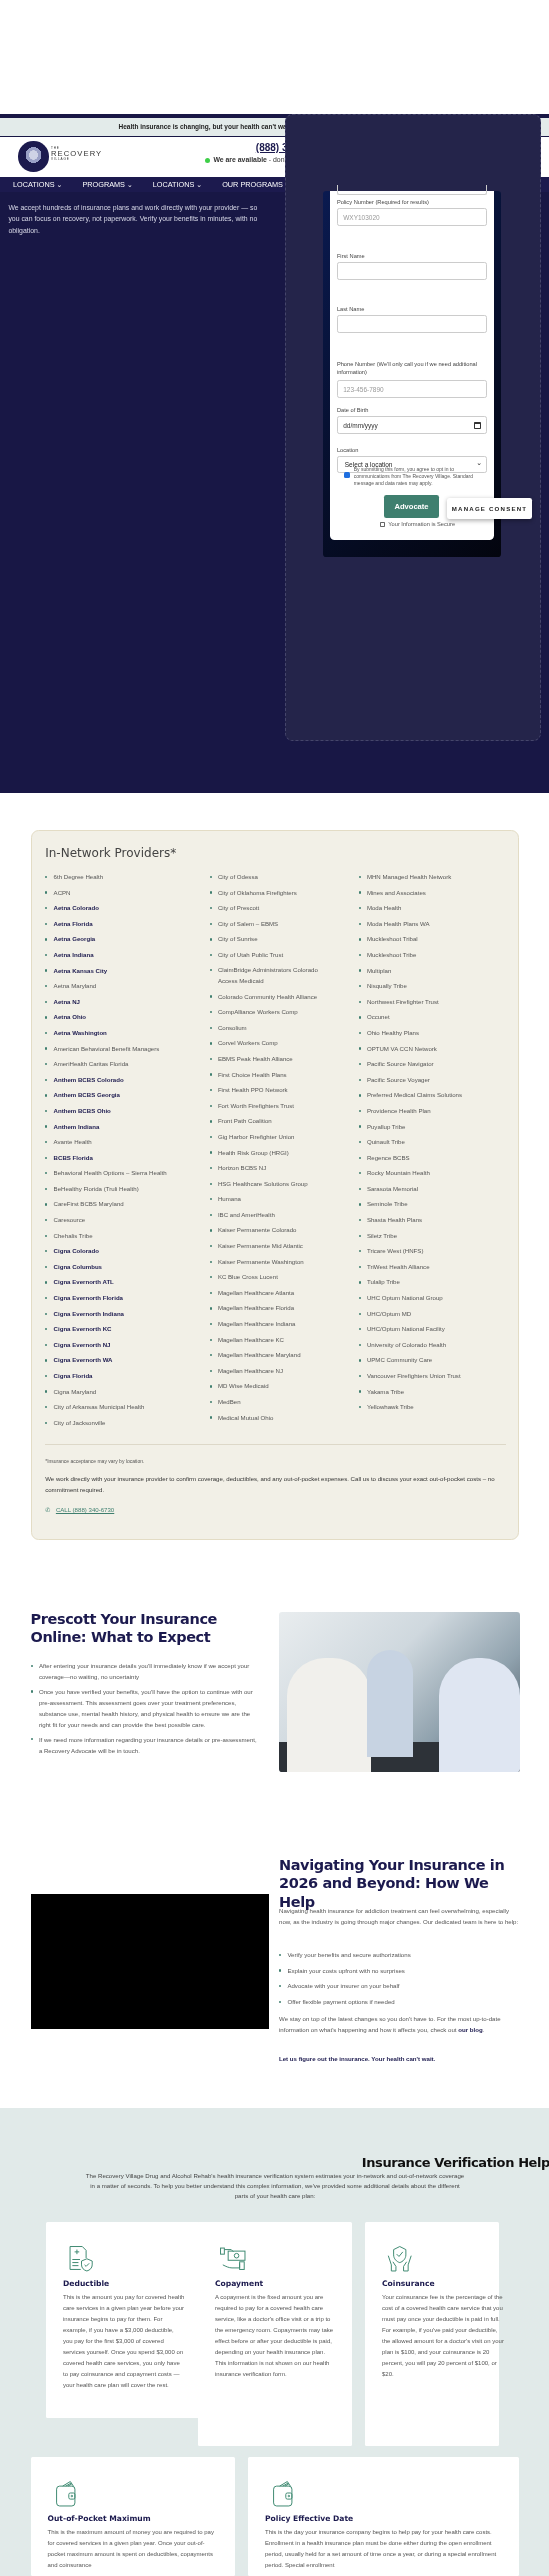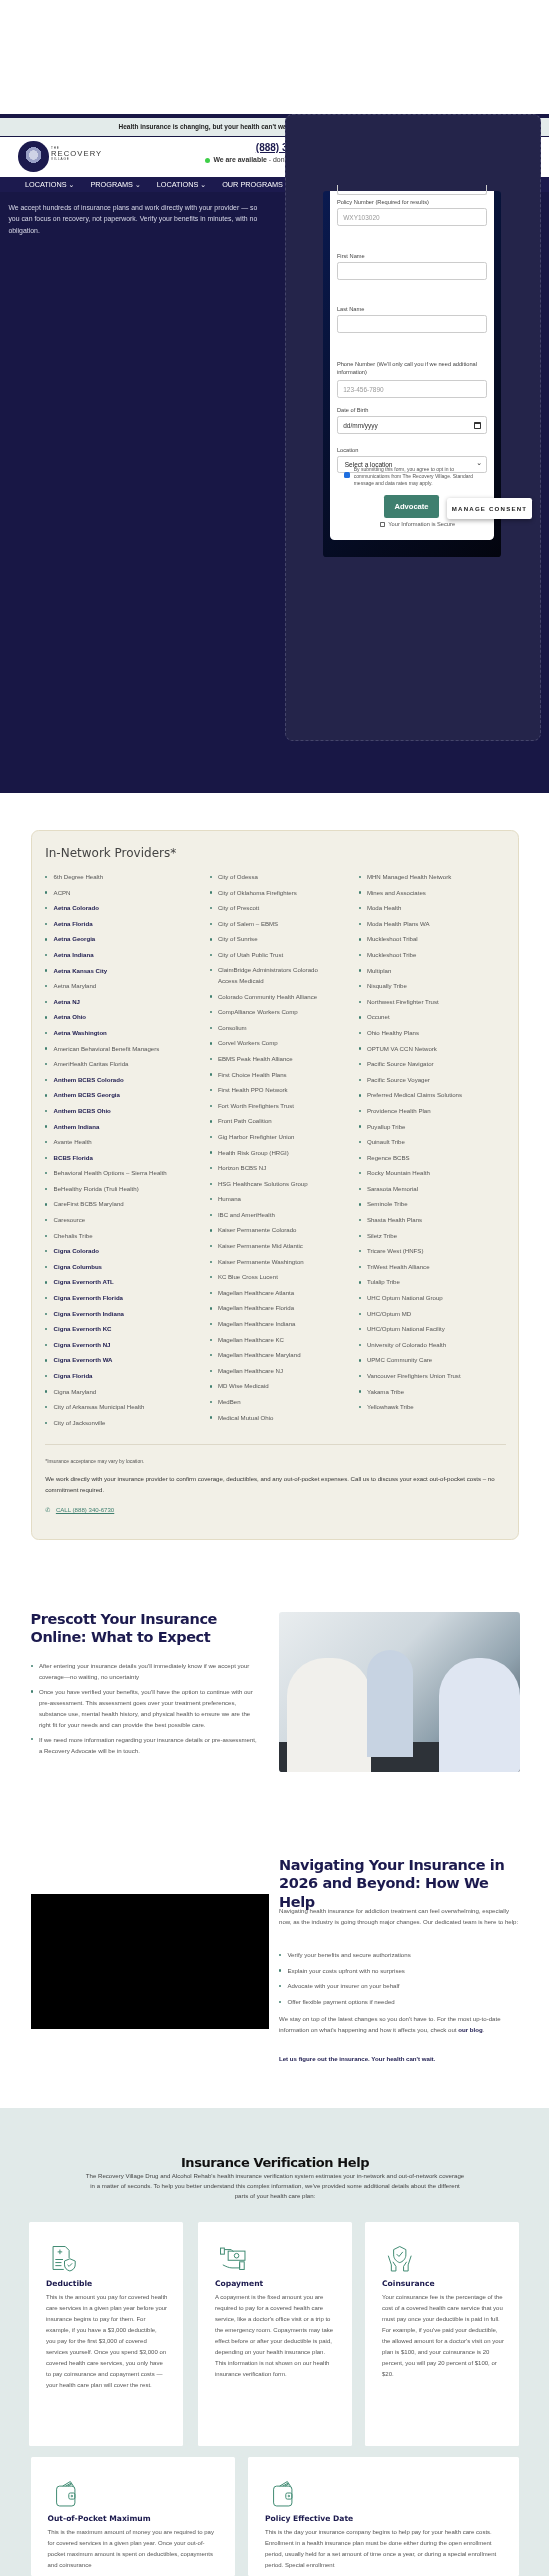--- a/index.html
+++ b/index.html
@@ -13,21 +13,21 @@
 .logo-tree{position:absolute;left:6.1px;top:4.6px;width:18.3px;height:18.3px;border-radius:50%;background:radial-gradient(circle,#cfd3e6 0 35%,#9aa0c6 36% 60%,transparent 61%)}
 .logo-text{position:absolute;left:51px;top:147px;font-size:7.6px;letter-spacing:1.1px;color:#333;line-height:1;text-align:left}
 .logo-text small{display:block;font-size:3.1px;letter-spacing:0.8px}
 .phone{position:absolute;left:229px;top:142px;width:122px;text-align:center;font-size:10px;color:#1c1a4e;text-decoration:underline;font-weight:700}
 .avail{position:absolute;left:205px;top:156px;font-size:6.9px;color:#333}
 .avail .dot{display:inline-block;width:5.3px;height:5.3px;border-radius:50%;background:#3ecf48;margin-right:3.1px;vertical-align:-0.8px}
 .search{position:absolute;left:395px;top:145px;width:142px;height:21.4px;background:#f3f3f4;border-radius:1.5px}
 .search input{border:none;background:transparent;width:114px;height:21.4px;padding-left:6.1px;font-size:6.9px;color:#777;font-family:"Liberation Sans",sans-serif}
 .search .mag{position:absolute;right:7.6px;top:6.1px;width:7.6px;height:7.6px;border:1.5px solid #222;border-radius:50%}
 .search .mag:after{content:"";position:absolute;right:-3.8px;bottom:-3.8px;width:3.8px;height:1.5px;background:#222;transform:rotate(45deg)}
-.nav{position:absolute;top:177px;left:0;width:550px;height:15.3px;background:#1c1a4e;display:flex;justify-content:space-between;padding:0 25px;font-size:7.3px;color:#fff;line-height:15.3px}
+.nav{position:absolute;top:177px;left:0;width:550px;height:15.3px;background:#1c1a4e;display:flex;justify-content:space-between;padding:0 13px;font-size:7.3px;color:#fff;line-height:15.3px}
 .nav span:after{content:" \2304";font-size:6.9px}
 .hero-text{position:absolute;left:8.4px;top:202px;width:260px;font-size:6.9px;line-height:11.4px;color:#d8d9e8}
 .panel{position:absolute;left:285px;top:114px;width:256px;height:627px;background:#24244a;border:0.8px dashed #45456b;border-radius:7.6px}
 .formwrap{position:absolute;left:323px;top:191px;width:178px;height:366px;background:linear-gradient(135deg,#0a1a50,#03050e);border-radius:3.1px}
 .form{position:absolute;left:330px;top:191px;width:164px;height:349px;background:#fff;border-radius:0 0 4.6px 4.6px;padding:0 6.9px;font-size:6.1px;color:#333}
 .form .f{position:absolute;left:6.9px;width:150px}
 .form label{display:block;font-size:5.7px;margin-bottom:3.1px;color:#444}
 .form .inp{height:17.6px;border:0.8px solid #ccc;border-radius:2.3px;font-size:6.5px;color:#999;padding:4.6px 5.3px}
 .form .sel{height:17px;border:0.8px solid #ccc;border-radius:2.3px;font-size:6.5px;color:#222;padding:3.8px 6.9px;position:relative}
 .consent{position:absolute;left:13.7px;top:275px;width:137px;font-size:5px;color:#555;line-height:6.9px;padding-left:10px}
@@ -60,21 +60,21 @@
 .video{position:absolute;left:30.5px;top:1894px;width:238px;height:135px;background:#000}
 .nav2 h2{position:absolute;left:279px;top:1856px;width:244px;font-size:14.5px;line-height:18.3px;color:#1c1a4e;font-weight:700;font-family:"DejaVu Sans",sans-serif;letter-spacing:-0.4px}
 .nav2 .intro{position:absolute;left:279px;top:1905px;width:244px;font-size:6.1px;line-height:11px;color:#555}
 .nlist{position:absolute;left:279px;top:1947px;list-style:none}
 .nlist li{font-size:6.1px;line-height:15.6px;color:#555;padding-left:8.4px;position:relative}
 .nlist li:before{content:"";position:absolute;left:0;top:6.9px;width:2.3px;height:2.3px;border-radius:50%;background:#3f7f6f}
 .nav2 .stay{position:absolute;left:279px;top:2013px;width:244px;font-size:6.1px;line-height:11px;color:#555}
 .nav2 .stay b{color:#1c1a4e}
 .nav2 .let{position:absolute;left:279px;top:2055px;font-size:6.1px;font-weight:700;color:#1c1a4e}
 .help{position:absolute;left:0;top:2108px;width:550px;height:468px;background:#e1eae9}
-.help h2{position:absolute;top:47px;width:550px;text-align:center;font-size:13px;color:#111;font-weight:700;font-family:"DejaVu Sans",sans-serif;letter-spacing:-0.4px}
+.help h2{position:absolute;top:47px;width:550px;text-align:right;font-size:13px;color:#111;font-weight:700;font-family:"DejaVu Sans",sans-serif;letter-spacing:-0.4px}
 .help .sub{position:absolute;top:63px;left:84px;width:382px;text-align:center;font-size:6.1px;line-height:10px;color:#444}
 .card{position:absolute;background:#fff;border-radius:1.5px;padding:0 17px}
 .card .ic{position:absolute;left:21.4px;top:23px;width:27.5px;height:27.5px}
 .card h3{position:absolute;left:17px;top:57px;font-size:7.6px;font-weight:700;color:#1c1a4e;font-family:"DejaVu Sans",sans-serif}
 .card p{position:absolute;left:17px;top:70px;font-size:6px;line-height:11px;color:#555}
 </style>
 </head>
 <body>
 
 <div class="top-white"></div>
@@ -288,21 +288,21 @@
     <li>Offer flexible payment options if needed</li>
   </ul>
   <p class="stay"><span>We stay on top of the latest changes so you don't have to. For the most up-to-date information on what's happening and how it affects you, check out </span><b>our blog</b>.</p>
   <div class="let">Let us figure out the insurance. Your health can't wait.</div>
 </div>
 
 <div class="help">
   <h2>Insurance Verification Help</h2>
   <p class="sub">The Recovery Village Drug and Alcohol Rehab's health insurance verification system estimates your in-network and out-of-network coverage in a matter of seconds. To help you better understand this complex information, we've provided some additional details about the different parts of your health care plan:</p>
 
-  <div class="card" style="left:29px;top:114px;width:154px;height:224px">
+  <div class="card" style="left:46px;top:114px;width:154px;height:196px">
     <svg class="ic" viewBox="0 0 36 36" fill="none" stroke="#3f8a72" stroke-width="1.3">
         <path d="M4 2h16l5 5v10"></path>
         <path d="M4 2v30h14"></path>
         <path d="M10 9h6M13 6v6"></path>
         <path d="M7 19h10M7 23h8M7 27h8"></path>
         <path d="M26 18l7 3v5c0 4-3 7-7 8-4-1-7-4-7-8v-5z"></path>
         <path d="M23 26l2 2 4-4"></path>
       </svg>
     <h3>Deductible</h3>
     <p style="width:122px">This is the amount you pay for covered health care services in a given plan year before your insurance begins to pay for them. For example, if you have a $3,000 deductible, you pay for the first $3,000 of covered services yourself. Once you spend $3,000 on covered health care services, you only have to pay coinsurance and copayment costs — your health care plan will cover the rest.</p>
@@ -312,21 +312,21 @@
         <rect x="2" y="4" width="5" height="8"></rect>
         <path d="M7 6h9l3 3"></path>
         <rect x="12" y="8" width="22" height="12"></rect>
         <circle cx="23" cy="14" r="3"></circle>
         <path d="M5 26c4 2 8 4 12 4h10v-6"></path>
         <rect x="27" y="22" width="6" height="10"></rect>
       </svg>
     <h3>Copayment</h3>
     <p style="width:122px">A copayment is the fixed amount you are required to pay for a covered health care service, like a doctor's office visit or a trip to the emergency room. Copayments may take effect before or after your deductible is paid, depending on your health insurance plan. This information is not shown on our health insurance verification form.</p>
   </div>
-  <div class="card" style="left:365px;top:114px;width:154px;height:224px">
+  <div class="card" style="left:365px;top:114px;width:134px;height:224px">
     <svg class="ic" viewBox="0 0 36 36" fill="none" stroke="#3f8a72" stroke-width="1.3">
         <path d="M18 2l8 4v7c0 5-4 9-8 10-4-1-8-5-8-10V6z"></path>
         <path d="M14 12l3 3 5-6"></path>
         <path d="M3 14l4 12v8h6v-6l-4-6"></path>
         <path d="M33 14l-4 12v8h-6v-6l4-6"></path>
       </svg>
     <h3>Coinsurance</h3>
     <p style="width:122px">Your coinsurance fee is the percentage of the cost of a covered health care service that you must pay once your deductible is paid in full. For example, if you've paid your deductible, the allowed amount for a doctor's visit on your plan is $100, and your coinsurance is 20 percent, you will pay 20 percent of $100, or $20.</p>
   </div>
   <div class="card" style="left:30.5px;top:349px;width:204px;height:119px">

